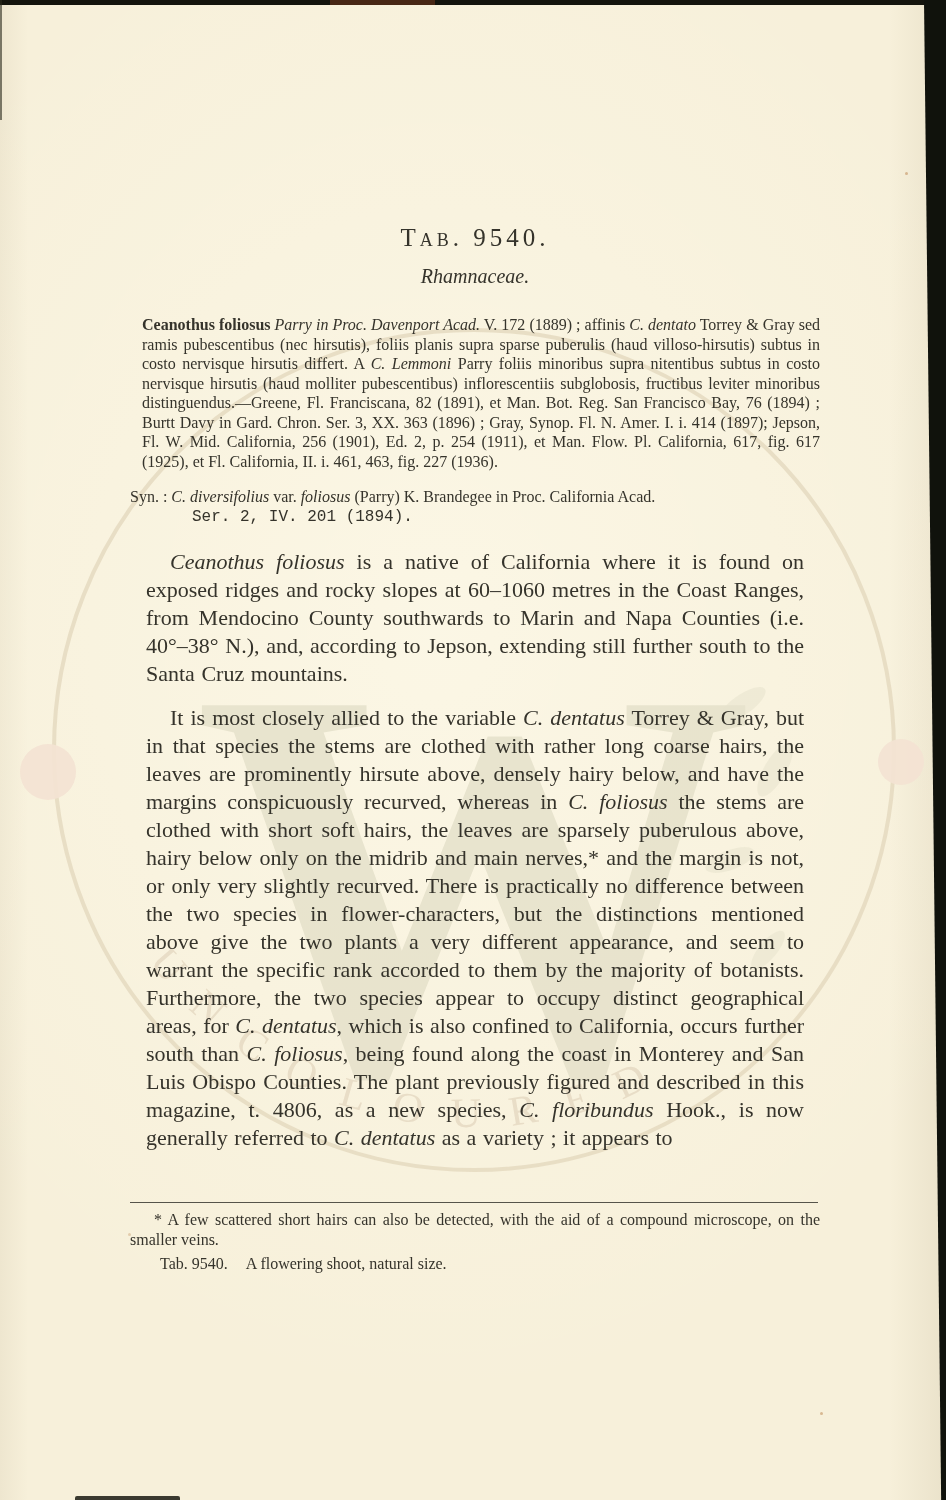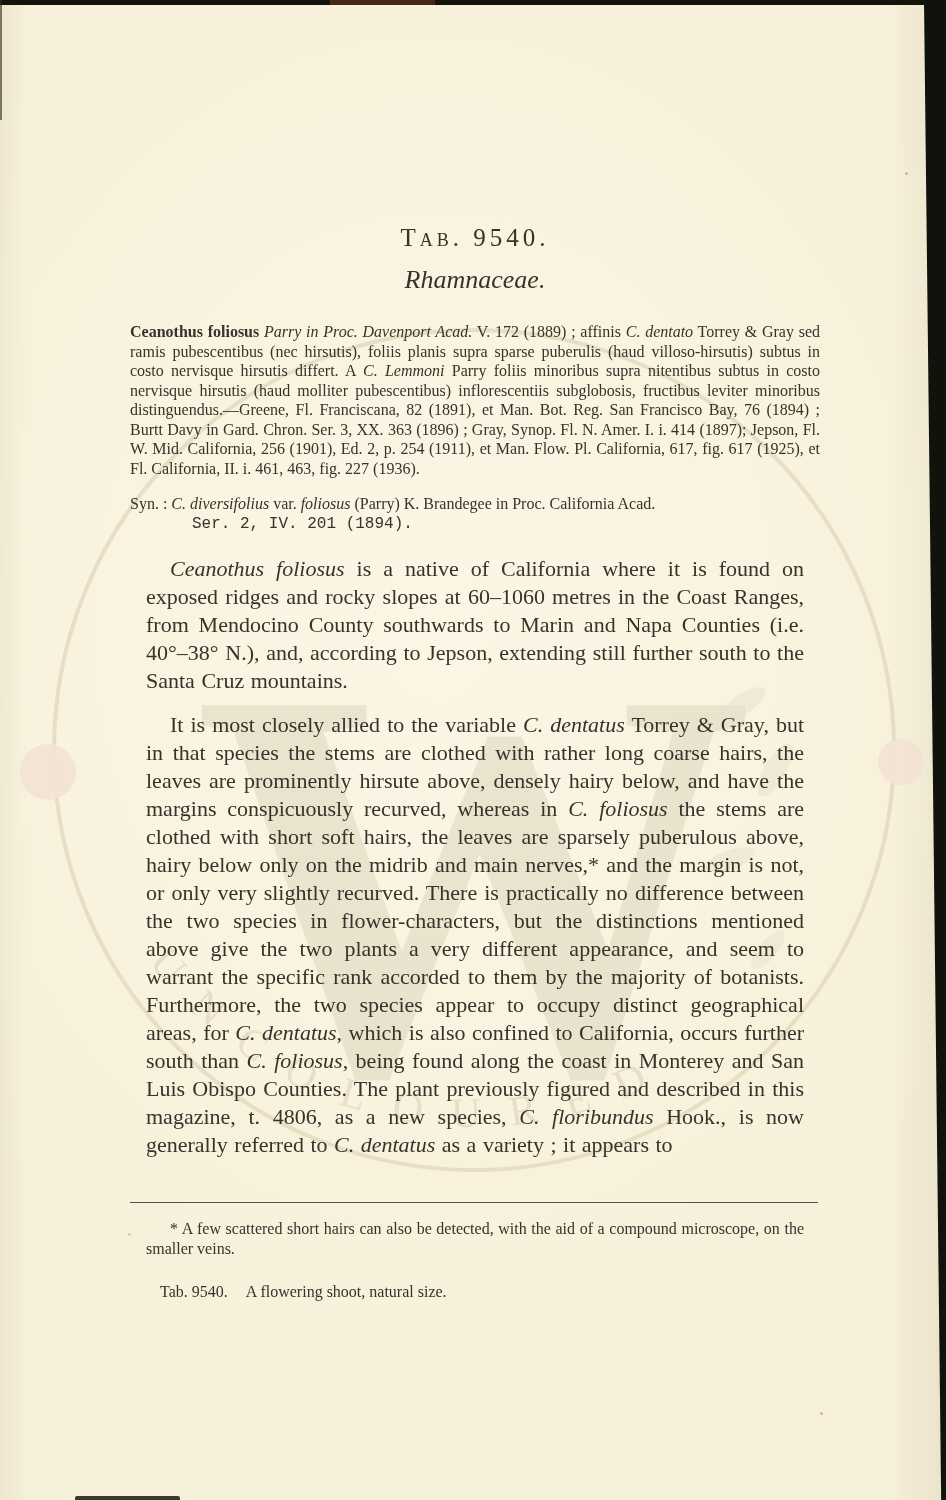--- a/index.html
+++ b/index.html
@@ -23,36 +23,36 @@
 
   
   #watermark { position:absolute; left:0; top:0; z-index:1; pointer-events:none; }
 
   
   #content { position:absolute; left:130px; top:224px; width:690px; z-index:3; }
 
   .center { text-align:center; }
   .tab-heading { font-variant:small-caps; font-size:25px; letter-spacing:4px; }
   .plate-title { font-size:24px; letter-spacing:1.5px; margin-top:7px; }
-  .family-name { font-style:italic; font-size:26px; margin-top:13px; }
+  .family-name { font-style:italic; font-size:20px; margin-top:13px; }
 
-  .citation { margin-top:27px; font-size:16px; line-height:19.5px; text-align:justify; }
+  .citation { margin-top:27px; font-size:16px; line-height:19.5px; text-align:justify;margin-left:12px; }
   .seg-b { font-weight:bold; }
   .seg-i { font-style:italic; }
 
   .syn { margin-top:11px; font-size:16px; line-height:20px; }
   .syn-line2 { margin-left:62px;font-family:Liberation Mono, monospace; }
 
   .body-para { font-size:22px; line-height:28px; text-align:justify; text-indent:24px; margin:16px; word-spacing:1px; }
   .body-para.first { margin-top:21px; }
 
   #footnote-block { position:absolute; left:130px; top:1202px; width:690px; z-index:3; }
   .footnote-rule { border:0; border-top:1.6px solid #56544a; margin:0 0 7px 0; width:688px; }
-  .footnote-text { font-size:16px; line-height:20px; text-indent:24px; text-align:justify; margin:16px; }
-  .plate-caption { font-size:16px; margin:24px 0 0 30px; }
+  .footnote-text { font-size:16px; line-height:20px; text-indent:24px; text-align:justify; margin:0; }
+  .plate-caption { font-size:16px; margin:5px 0 0 30px; }
   .caption-gap { display:inline-block; width:18px; }
 </style>
 </head>
 <body>
 
 <div id="page">
 
   <svg id="watermark" width="946" height="1500" viewBox="0 0 946 1500">
     <defs>
       <path id="wm-arc" d="M 86 830 A 402 402 0 0 0 862 830"></path>

